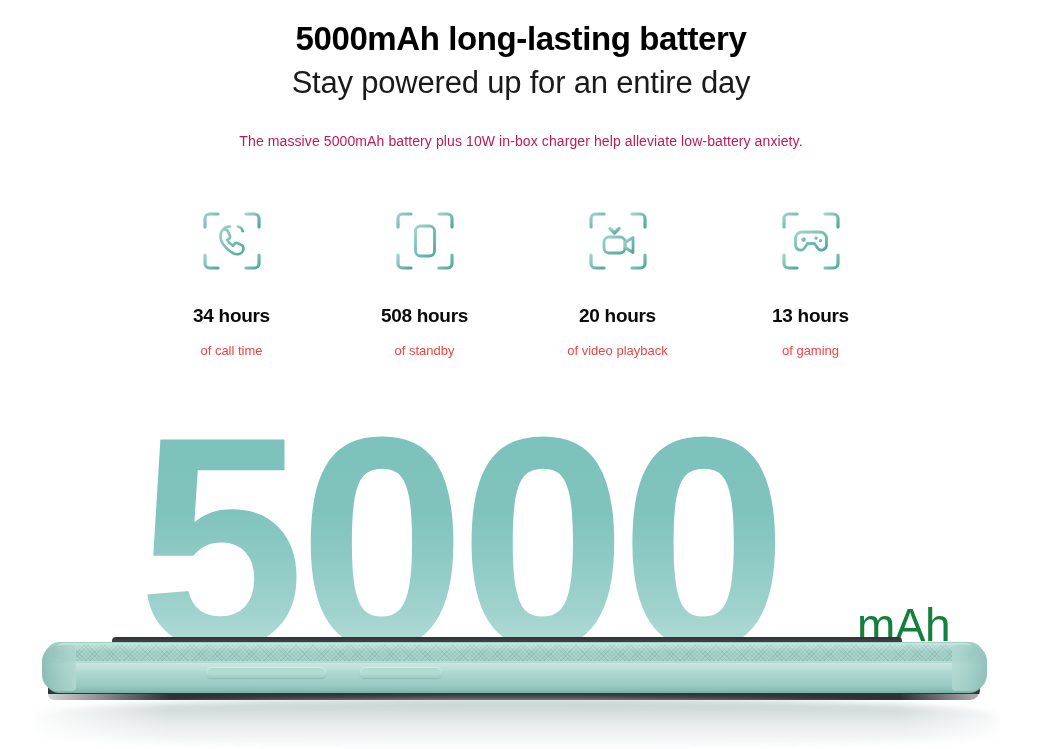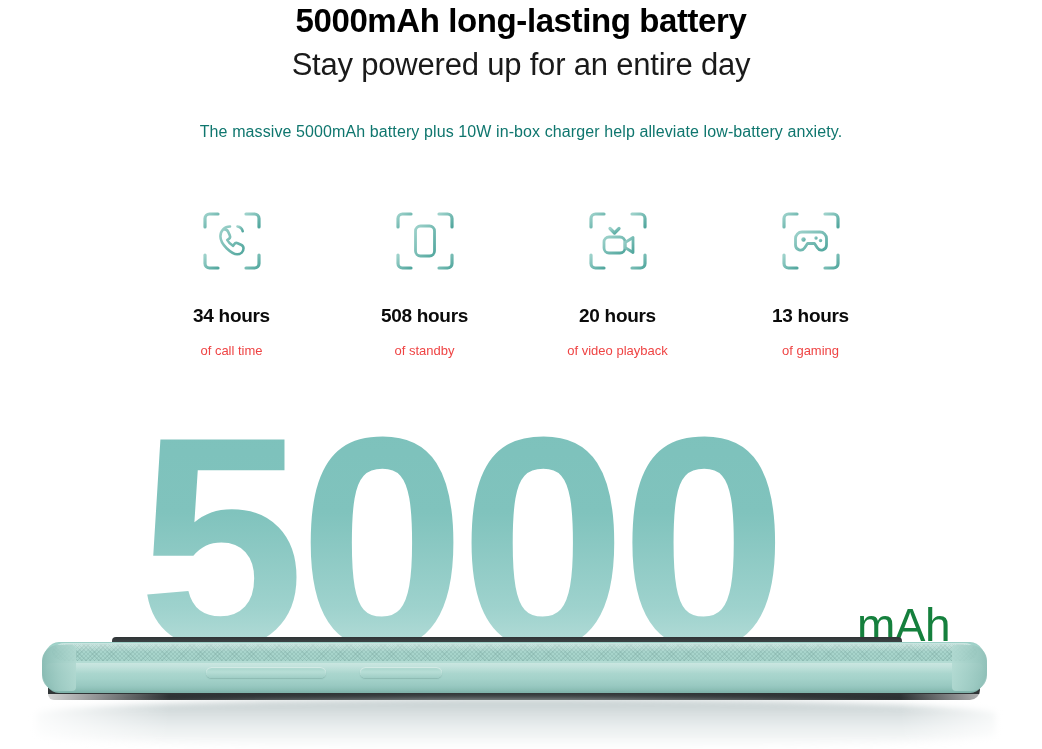--- a/index.html
+++ b/index.html
@@ -24,41 +24,42 @@
   
   .header {
     position: absolute;
     top: 0;
     left: 0;
     width: 1042px;
     text-align: center;
   }
   .headline {
     margin: 0;
+    padding-top: 18px;
     font-size: 33px;
     font-weight: bold;
     color: #000000;
     letter-spacing: -0.4px;
     line-height: 1.25;
   }
   .subheadline {
     margin: 0;
     padding-top: 5px;
     font-size: 31px;
     font-weight: 300;
     color: #1a1a1a;
     letter-spacing: -0.2px;
     line-height: 1.2;
   }
   .lede {
-    margin: 12px;
+    margin: 4px;
     padding-top: 28px;
-    font-size: 16px;
+    font-size: 14px;
     font-weight: 400;
-    color: #0f766e;
+    color: #be185d;
     letter-spacing: 0.1px;
   }
 
   
   .stats {
     position: absolute;
     top: 205px;
     left: 135px;
     width: 772px;
     display: flex;

